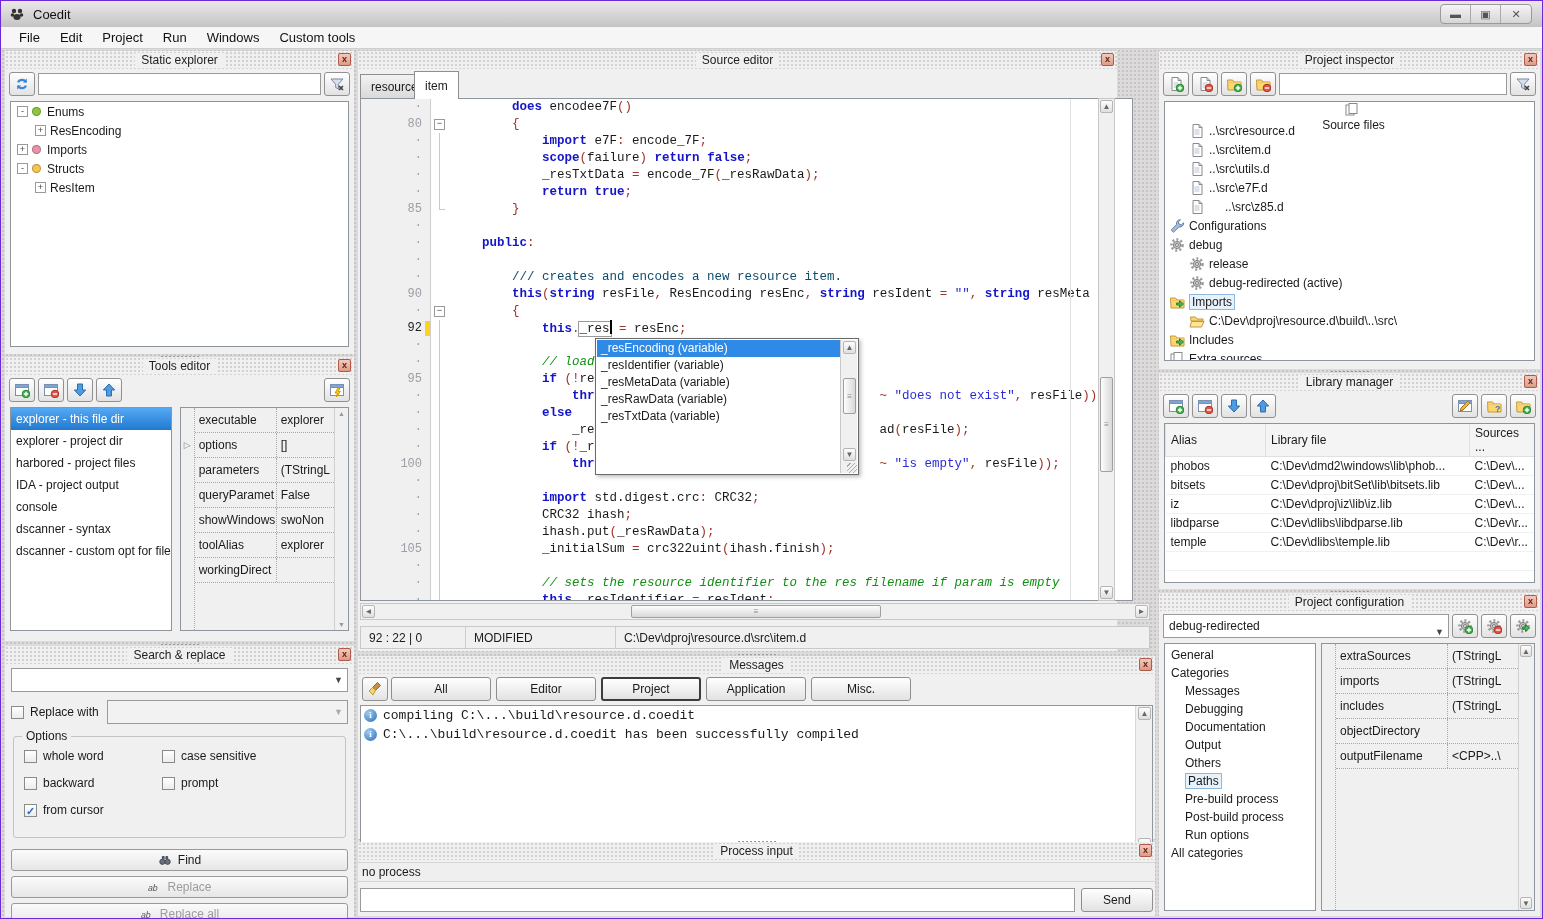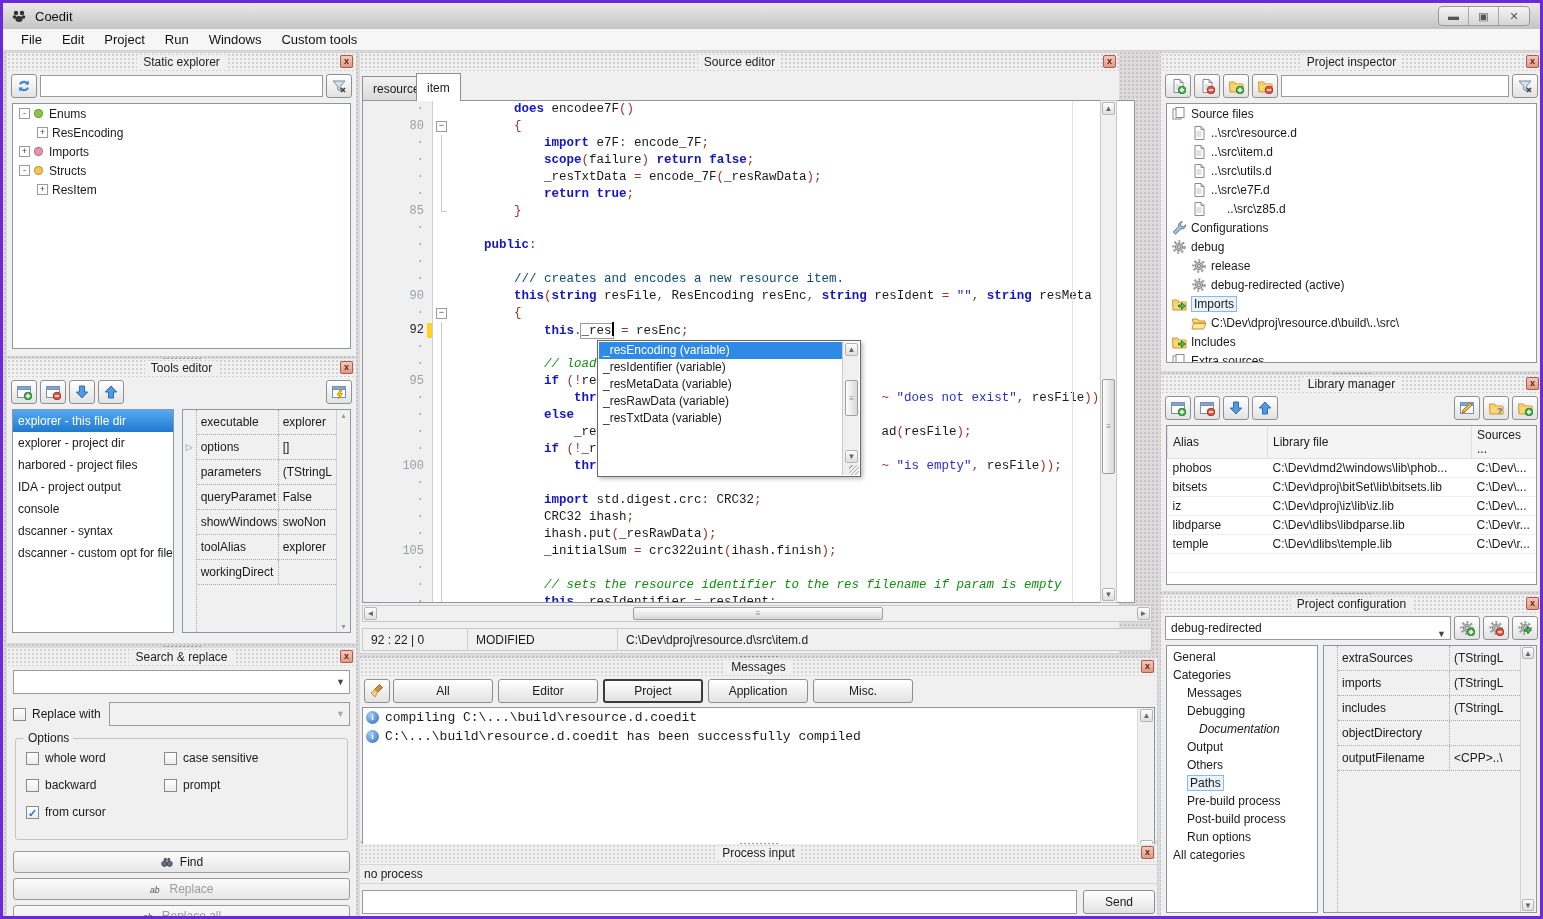--- a/index.html
+++ b/index.html
@@ -1,19 +1,19 @@
 <!DOCTYPE html>
 <html><head>
 <meta charset="utf-8">
 <style>
   html,body{margin:0;padding:0;background:#888;}
   *{box-sizing:border-box;}
   #app{position:relative;width:1543px;height:919px;background:#ddd;
        font-family:"Liberation Sans",sans-serif;font-size:12px;color:#1a1a1a;
-       border:3px solid #6d28d9;overflow:hidden;}
+       border:1px solid #6d28d9;overflow:hidden;}
   
   #titlebar{position:absolute;left:0;top:0;width:100%;height:26px;
     background:linear-gradient(#e9e9e9,#c4c4c4);display:flex;align-items:center;padding-left:8px;}
   #titlebar .apptitle{margin-left:8px;font-size:13px;color:#111;}
   #winbtns{position:absolute;right:10px;top:3px;display:flex;border:1px solid #9a9a9a;border-radius:4px;overflow:hidden;background:linear-gradient(#f4f4f4,#d6d6d6);}
   #winbtns .wbtn{width:30px;height:18px;display:flex;align-items:center;justify-content:center;
     color:#555;font-size:11px;border-right:1px solid #aaa;cursor:default;}
   #winbtns .wbtn:last-child{border-right:none;}
   #menubar{position:absolute;left:0;top:26px;width:100%;height:22px;background:#f6f6f6;
     border-bottom:1px solid #cfcfcf;display:flex;align-items:center;padding-left:8px;}
@@ -544,21 +544,21 @@
           <div class="tbtn">
             <span style="display: inline-flex; width: 16px; height: 16px;">
               <svg width="16" height="16" viewBox="0 0 16 16">
                 <path d="M2 3h12l-4.6 5.2V13l-2.8-1.6V8.2z" fill="#d7dfec" stroke="#7a8aa0"></path>
                 <path d="M10 10l4 4M14 10l-4 4" stroke="#404040" stroke-width="1.6"></path>
               </svg>
             </span>
           </div>
         </div>
         <div class="whitebox" style="margin: 2px 5px; height: 260px; overflow: hidden;">
-          <div class="trow" style="padding-left: 4px;">
+          <div class="trow" style="padding-left: 4px; flex-direction: column;">
             <span style="display: inline-flex; width: 16px; height: 16px;">
               <svg width="16" height="16" viewBox="0 0 16 16">
                 <rect x="2" y="3" width="8" height="10" fill="#fff" stroke="#8a8a8a"></rect>
                 <rect x="5" y="1.5" width="8" height="10" fill="#fff" stroke="#8a8a8a"></rect>
               </svg>
             </span>
             <span style="margin-left: 4px;">Source files</span>
           </div>
           <div class="trow" style="padding-left: 24px;">
             <span style="display: inline-flex; width: 16px; height: 16px;">
@@ -860,21 +860,21 @@
             </div>
             <div class="trow" style="height: 18px; padding-left: 6px;">
               <span>Categories</span>
             </div>
             <div class="trow" style="height: 18px; padding-left: 20px;">
               <span>Messages</span>
             </div>
             <div class="trow" style="height: 18px; padding-left: 20px;">
               <span>Debugging</span>
             </div>
-            <div class="trow" style="height: 18px; padding-left: 32px; font-style: italic;">
+            <div class="trow" style="height: 18px; padding-left: 20px;">
               <span>Documentation</span>
             </div>
             <div class="trow" style="height: 18px; padding-left: 20px;">
               <span>Output</span>
             </div>
             <div class="trow" style="height: 18px; padding-left: 20px;">
               <span>Others</span>
             </div>
             <div class="trow" style="height: 18px; padding-left: 20px;">
               <span class="sel-label">Paths</span>

